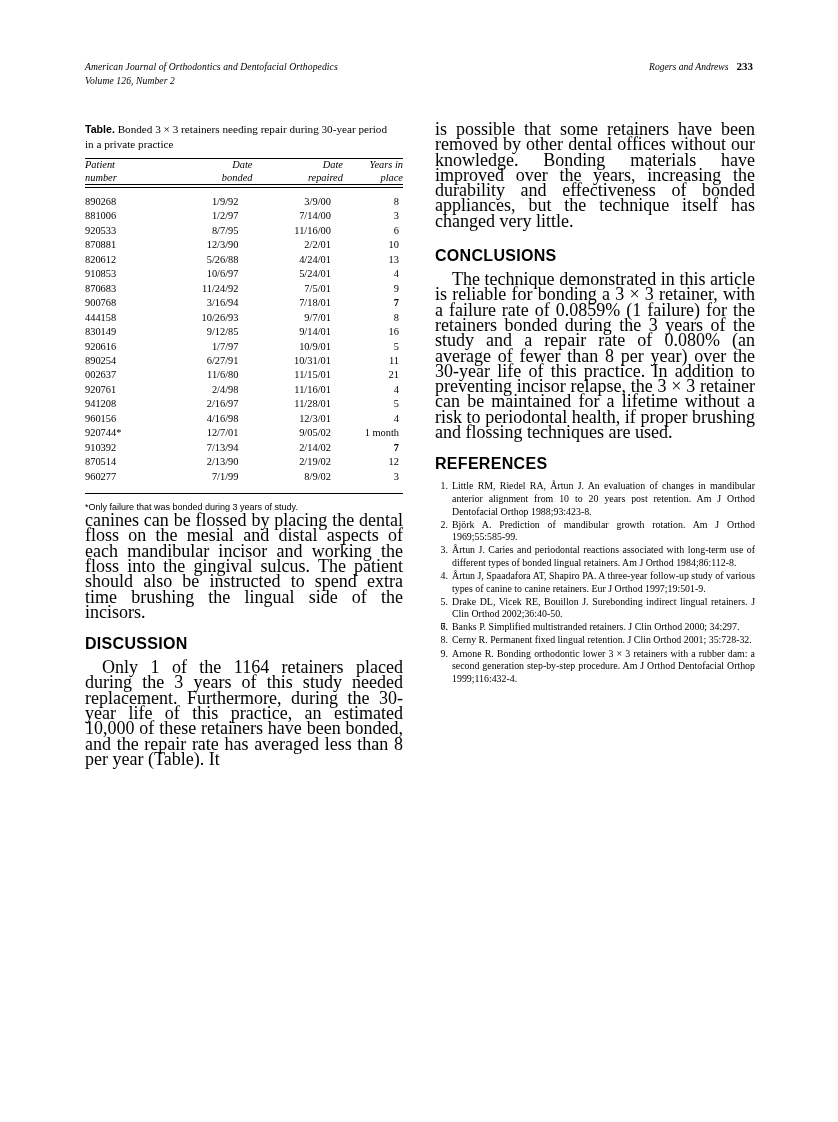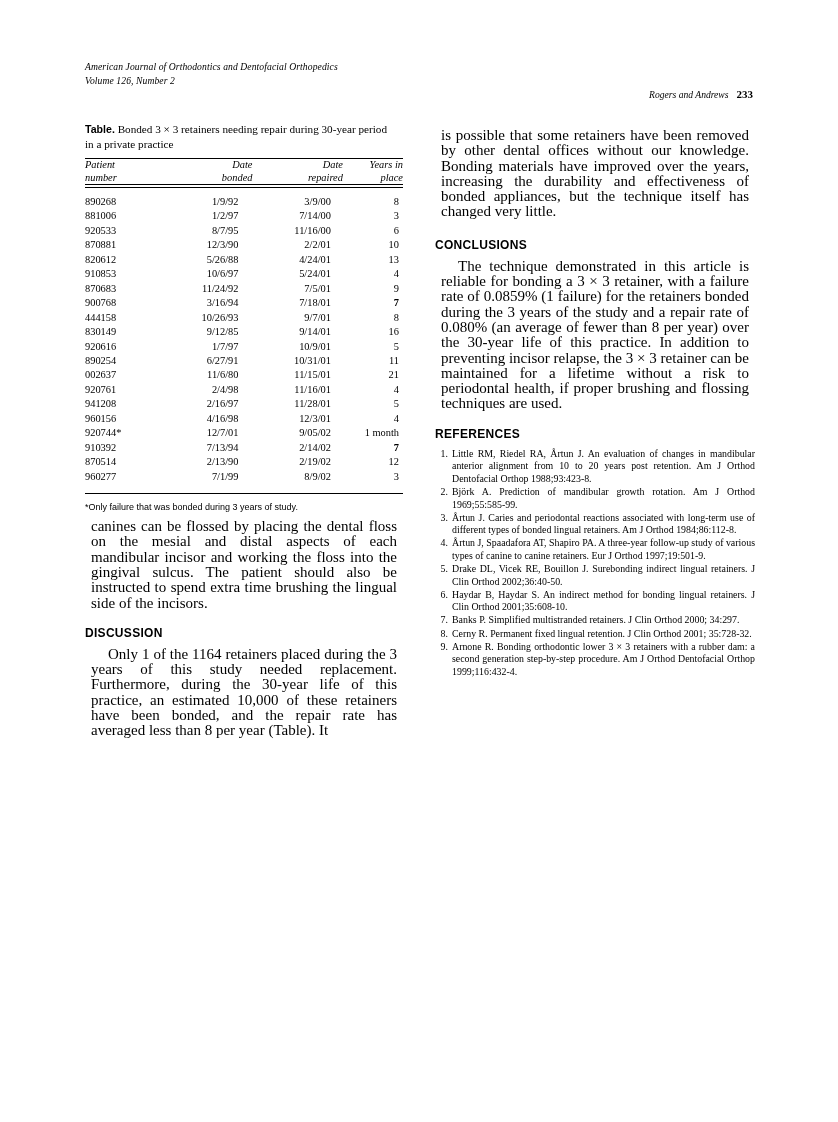--- a/index.html
+++ b/index.html
@@ -39,21 +39,20 @@
     line-height: 13.5px;
     letter-spacing: 0.1px;
     white-space: nowrap;
   }
   .runhead-right {
     position: absolute;
     right: 0; top: 0;
     white-space: nowrap;
     font-size: 9.6px;
     line-height: 13.5px;
-    margin-top: 28px;
   }
   .runhead-right .authors {
     font-style: italic;
   }
   .runhead-right .pageno {
     font-weight: bold;
     font-style: normal;
     font-size: 11px;
     margin-left: 8px;
   }
@@ -127,34 +126,34 @@
 
   .table-note {
     font-family: "Liberation Sans", sans-serif;
     font-size: 9px;
     line-height: 12px;
     margin-top: 7px;
   }
 
   
   p.body {
-    font-size: 15px;
+    font-size: 18px;
     line-height: 15.3px;
     text-align: justify;
-    margin: 6px;
+    margin: 0;
     hyphens: none;
     font-family: Liberation Serif, serif;
   }
   p.body.indent { text-indent: 17px; }
   .gap-after-table { margin-top: 28px; }
 
   h2.section {
     font-family: "Liberation Sans", sans-serif;
     font-weight: bold;
-    font-size: 12px;
+    font-size: 16px;
     letter-spacing: 0.3px;
     margin: 15px 0 7px 0;
   }
   h2.section.first-right { margin-top: 18px; }
 
   
   .refs {
     margin-top: 4px;
     font-size: 9.9px;
     line-height: 12.6px;
@@ -370,20 +369,20 @@
     <p class="body indent">The technique demonstrated in this article is reliable for bonding a 3 × 3 retainer, with a failure rate of 0.0859% (1 failure) for the retainers bonded during the 3 years of the study and a repair rate of 0.080% (an average of fewer than 8 per year) over the 30-year life of this practice. In addition to preventing incisor relapse, the 3 × 3 retainer can be maintained for a lifetime without a risk to periodontal health, if proper brushing and flossing techniques are used.</p>
 
     <h2 class="section">REFERENCES</h2>
 
     <div class="refs" id="refs-list">
         <div class="ref"><span class="num">1.</span><span>Little RM, Riedel RA, Årtun J. An evaluation of changes in mandibular anterior alignment from 10 to 20 years post retention. Am J Orthod Dentofacial Orthop 1988;93:423-8.</span></div>
         <div class="ref"><span class="num">2.</span><span>Björk A. Prediction of mandibular growth rotation. Am J Orthod 1969;55:585-99.</span></div>
         <div class="ref"><span class="num">3.</span><span>Årtun J. Caries and periodontal reactions associated with long-term use of different types of bonded lingual retainers. Am J Orthod 1984;86:112-8.</span></div>
         <div class="ref"><span class="num">4.</span><span>Årtun J, Spaadafora AT, Shapiro PA. A three-year follow-up study of various types of canine to canine retainers. Eur J Orthod 1997;19:501-9.</span></div>
         <div class="ref"><span class="num">5.</span><span>Drake DL, Vicek RE, Bouillon J. Surebonding indirect lingual retainers. J Clin Orthod 2002;36:40-50.</span></div>
-        <div class="ref"><span class="num">6.</span><span>Haydar B, Haydar S. An indirect method for bonding lingual retainers. J Clin Orthod 2001;35:608-10.</span></div>
+        <div class="ref"><span class="num">6.</span></div>
         <div class="ref"><span class="num">7.</span><span>Banks P. Simplified multistranded retainers. J Clin Orthod 2000; 34:297.</span></div>
         <div class="ref"><span class="num">8.</span><span>Cerny R. Permanent fixed lingual retention. J Clin Orthod 2001; 35:728-32.</span></div>
         <div class="ref"><span class="num">9.</span><span>Arnone R. Bonding orthodontic lower 3 × 3 retainers with a rubber dam: a second generation step-by-step procedure. Am J Orthod Dentofacial Orthop 1999;116:432-4.</span></div>
       </div>
   </div>
 
 </div>
 
 </body></html>

